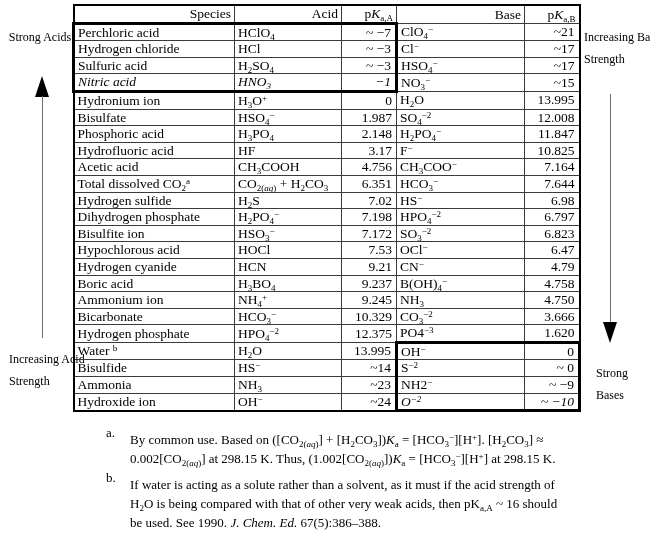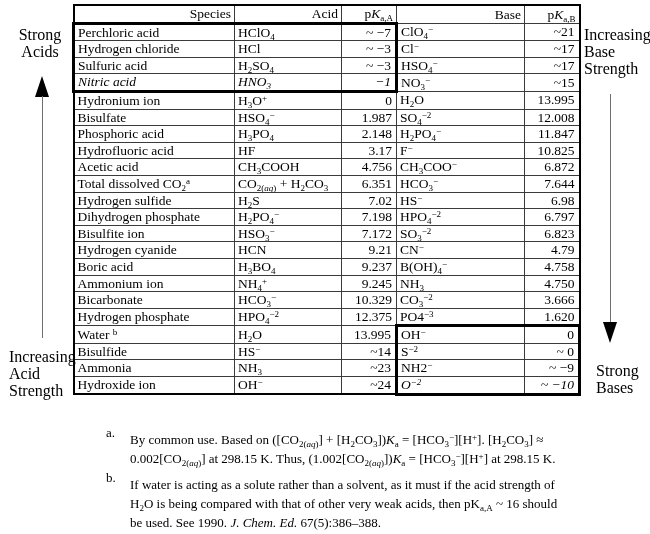--- a/index.html
+++ b/index.html
@@ -27,21 +27,21 @@
   sub,sup{font-size:9px;line-height:0;}
   sub{vertical-align:-3px;}
   sup{vertical-align:4px;}
   
   .box-t{border-top:3px solid #000 !important;}
   .box-b{border-bottom:3px solid #000 !important;font-style:italic;}
   .box-l{border-left:3px solid #000 !important;}
   .box-r{border-right:3px solid #000 !important;}
   
   .side-label{
-    position:absolute;font-size:16px;line-height:17px;
+    position:absolute;font-size:12px;line-height:22px;
   }
   .strong-acids-label{left:8px;top:26px;width:64px;text-align:center;}
   .increasing-acid-label{left:2px;top:348px;width:80px;text-align:left;margin-left:7px;}
   .increasing-base-label{left:584px;top:26px;width:80px;text-align:left;}
   .strong-bases-label{left:596px;top:362px;width:60px;text-align:left;}
   .arrow-shaft{position:absolute;width:1px;background:#6e6e6e;}
   .shaft-up{left:42px;top:96px;height:242px;}
   .shaft-down{left:610px;top:94px;height:229px;}
   .arrow-head{position:absolute;width:0;height:0;}
   .head-up{
@@ -148,21 +148,21 @@
         <td>HF</td>
         <td>3.17</td>
         <td>F<sup>−</sup></td>
         <td>10.825</td>
       </tr>
       <tr>
         <td>Acetic acid</td>
         <td>CH<sub>3</sub>COOH</td>
         <td>4.756</td>
         <td>CH<sub>3</sub>COO<sup>−</sup></td>
-        <td>6.872</td>
+        <td>7.164</td>
       </tr>
       <tr>
         <td>Total dissolved CO<sub>2</sub><sup>a</sup></td>
         <td>CO<sub>2(<i>aq</i>)</sub> + H<sub>2</sub>CO<sub>3</sub></td>
         <td>6.351</td>
         <td>HCO<sub>3</sub><sup>−</sup></td>
         <td>7.644</td>
       </tr>
       <tr>
         <td>Hydrogen sulfide</td>
@@ -177,20 +177,27 @@
         <td>7.198</td>
         <td>HPO<sub>4</sub><sup>−2</sup></td>
         <td>6.797</td>
       </tr>
       <tr>
         <td>Bisulfite ion</td>
         <td>HSO<sub>3</sub><sup>−</sup></td>
         <td>7.172</td>
         <td>SO<sub>3</sub><sup>−2</sup></td>
         <td>6.823</td>
+      </tr>
+      <tr>
+        <td>Hypochlorous acid</td>
+        <td>HOCl</td>
+        <td>7.53</td>
+        <td>OCl<sup>−</sup></td>
+        <td>6.47</td>
       </tr>
       <tr>
         <td>Hydrogen cyanide</td>
         <td>HCN</td>
         <td>9.21</td>
         <td>CN<sup>−</sup></td>
         <td>4.79</td>
       </tr>
       <tr>
         <td>Boric acid</td>

